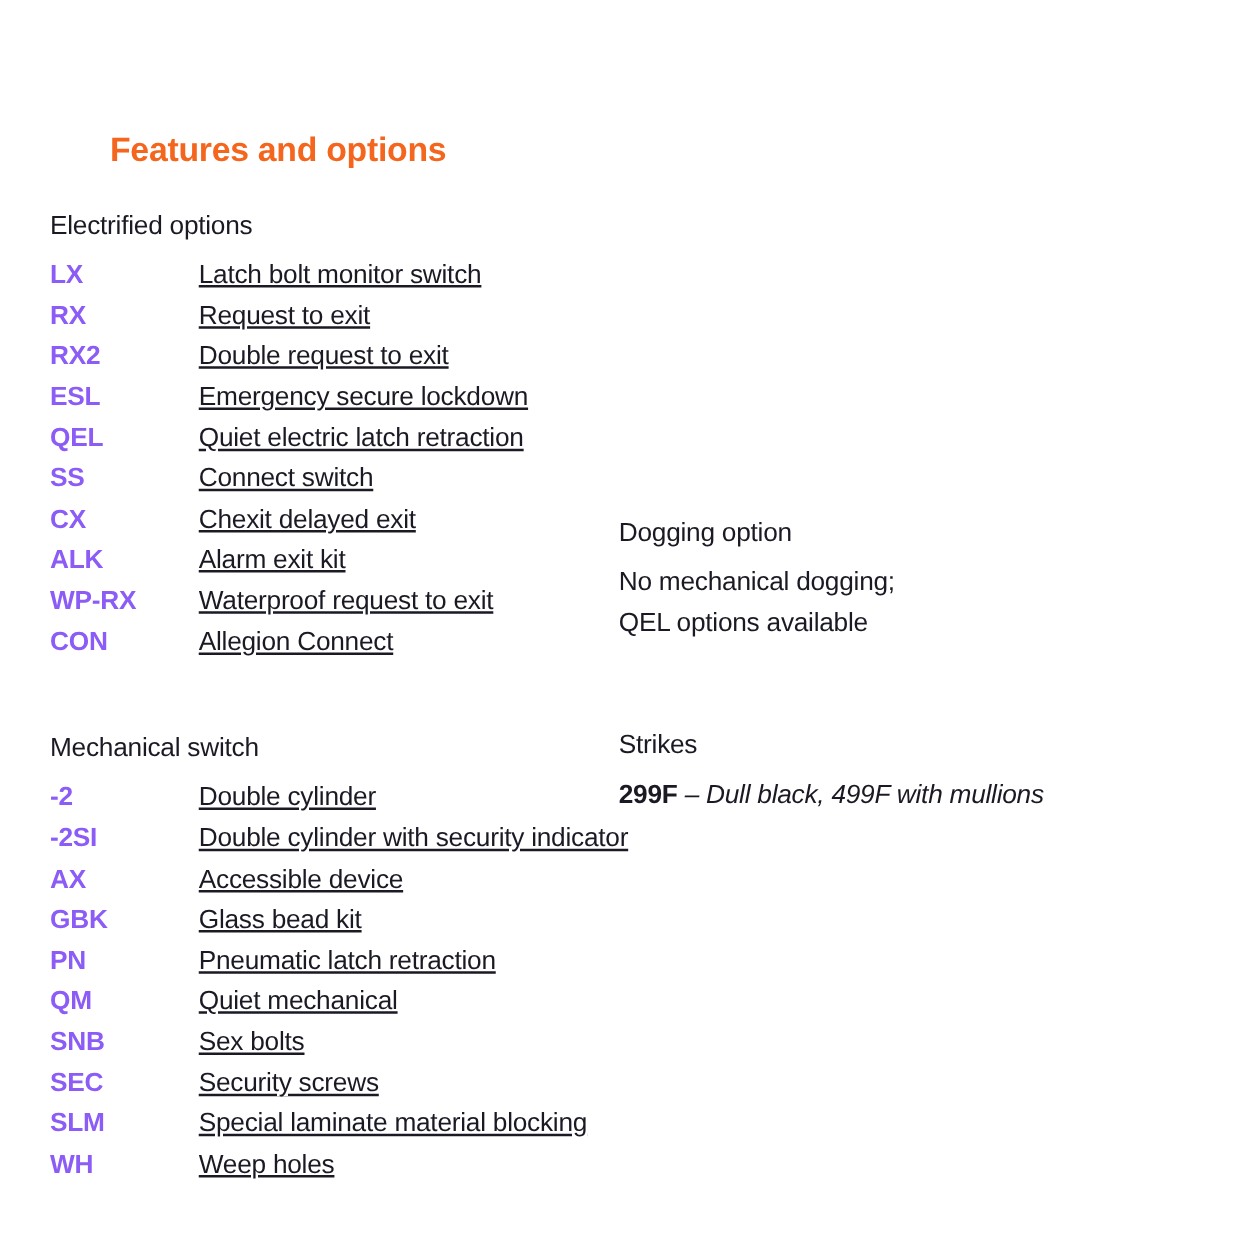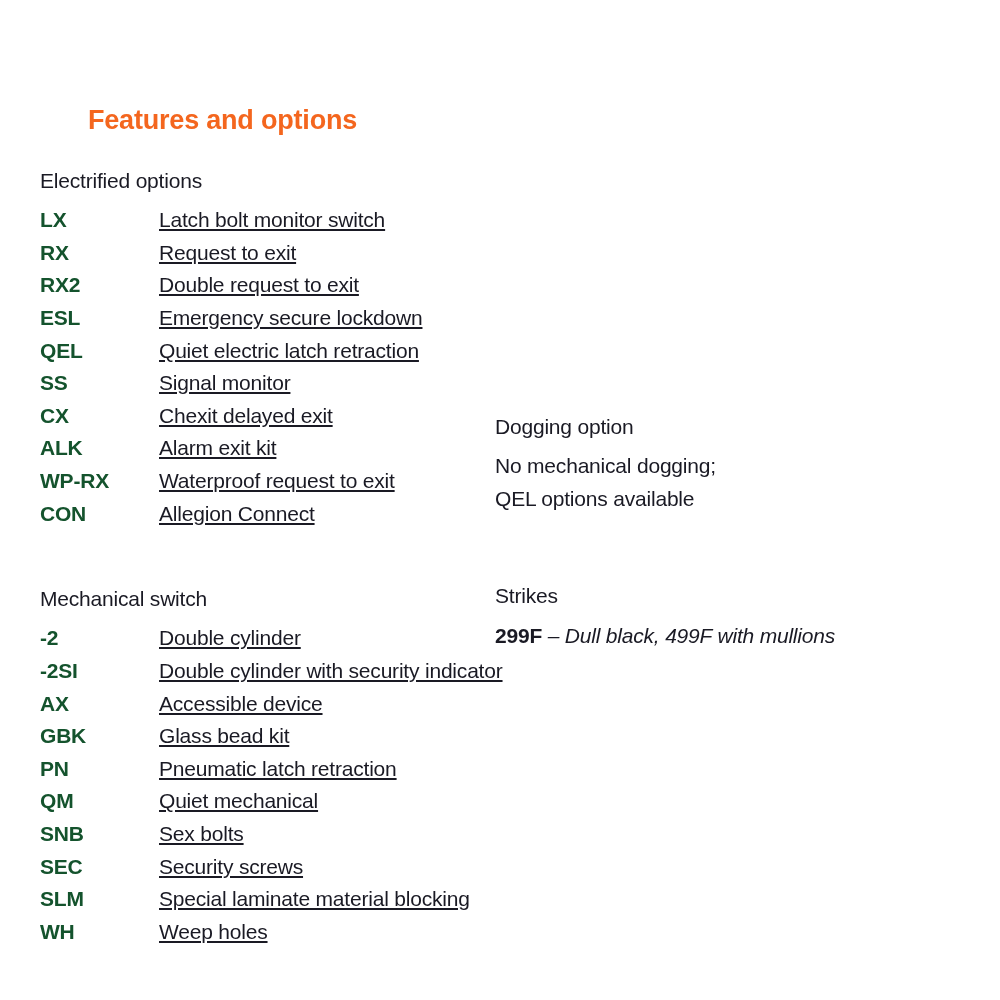--- a/index.html
+++ b/index.html
@@ -73,21 +73,21 @@
     height: 32.6px;
     line-height: 32.6px;
     white-space: nowrap;
   }
   .option-code {
     flex: 0 0 119px;
     width: 119px;
     font-size: 21px;
     font-weight: bold;
     letter-spacing: -0.2px;
-    color: #14532d;
+    color: #8b5cf6;
   }
   .option-desc {
     font-size: 21px;
     font-weight: normal;
     letter-spacing: -0.2px;
     color: #1a1a24;
     text-decoration: underline;
   }
 
   
@@ -147,21 +147,21 @@
         <li class="option-row">
           <span class="option-code">ESL</span>
           <span class="option-desc">Emergency secure lockdown</span>
         </li>
         <li class="option-row">
           <span class="option-code">QEL</span>
           <span class="option-desc">Quiet electric latch retraction</span>
         </li>
         <li class="option-row">
           <span class="option-code">SS</span>
-          <span class="option-desc">Signal monitor</span>
+          <span class="option-desc">Connect switch</span>
         </li>
         <li class="option-row">
           <span class="option-code">CX</span>
           <span class="option-desc">Chexit delayed exit</span>
         </li>
         <li class="option-row">
           <span class="option-code">ALK</span>
           <span class="option-desc">Alarm exit kit</span>
         </li>
         <li class="option-row">

